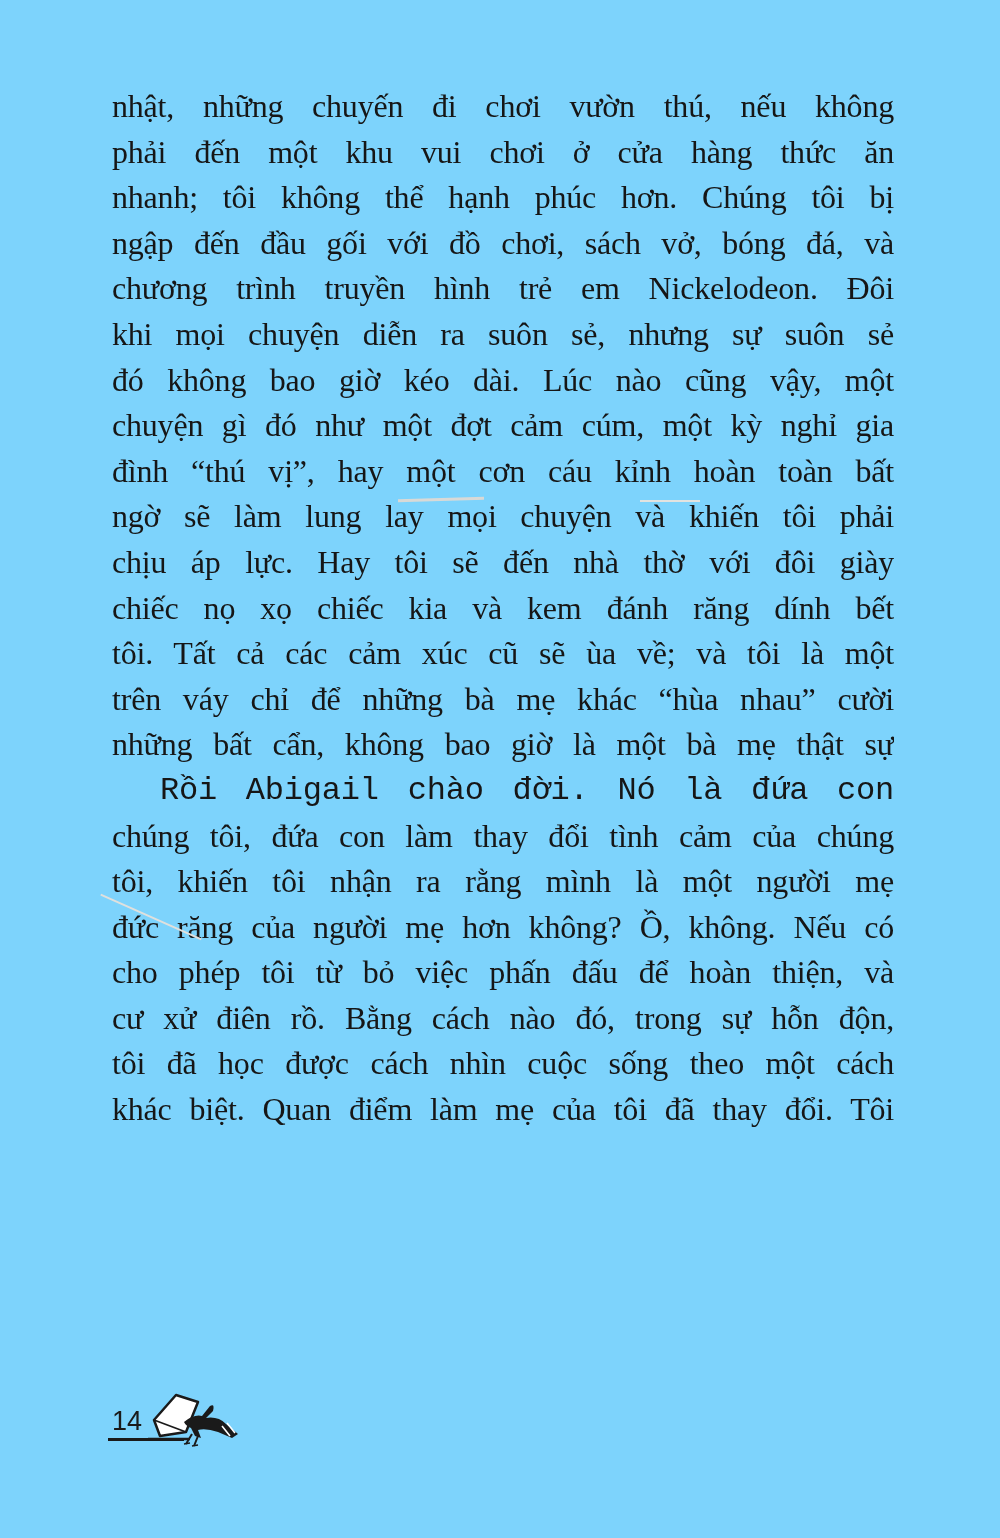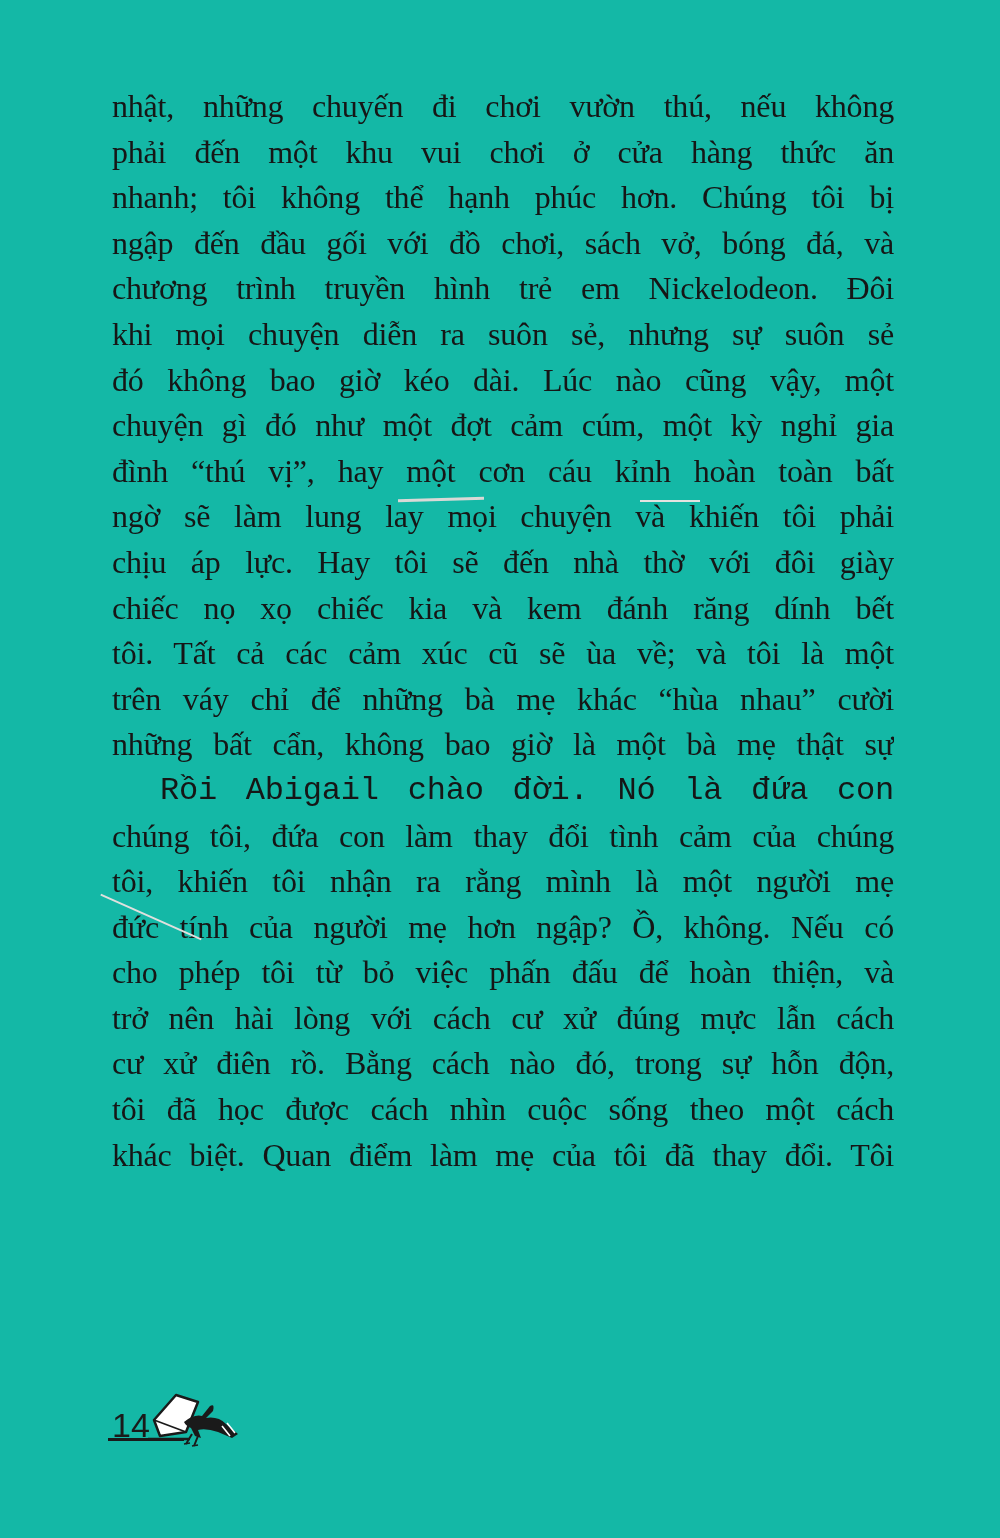--- a/index.html
+++ b/index.html
@@ -4,21 +4,21 @@
 <style>
   html, body {
     margin: 0;
     padding: 0;
     background: #ffffff;
   }
   .page {
     position: relative;
     width: 1000px;
     height: 1538px;
-    background: #14b8a6;
+    background: #7dd3fc;
     font-family: "Liberation Serif", serif;
     color: #161616;
     overflow: hidden;
   }
   .text-block {
     position: absolute;
     left: 112px;
     top: 84px;
     width: 782px;
   }
@@ -45,21 +45,21 @@
     left: 108px;
     top: 1392px;
     width: 220px;
     height: 60px;
   }
   .page-num {
     position: absolute;
     left: 4px;
     top: 14px;
     font-family: "Liberation Sans", sans-serif;
-    font-size: 34px;
+    font-size: 27px;
     color: #1a1a1a;
   }
   .footer-rule {
     position: absolute;
     left: 0px;
     top: 46px;
     width: 76px;
     height: 3px;
     background: #1a1a1a;
   }
@@ -105,23 +105,22 @@
     <div class="line">ngờ sẽ làm lung lay mọi chuyện và khiến tôi phải</div>
     <div class="line">chịu áp lực. Hay tôi sẽ đến nhà thờ với đôi giày</div>
     <div class="line">chiếc nọ xọ chiếc kia và kem đánh răng dính bết</div>
     <div class="line">tôi. Tất cả các cảm xúc cũ sẽ ùa về; và tôi là một</div>
     <div class="line">trên váy chỉ để những bà mẹ khác “hùa nhau” cười</div>
     <div class="line">những bất cẩn, không bao giờ là một bà mẹ thật sự</div>
 
     <div class="line indent">Rồi Abigail chào đời. Nó là đứa con thứ ba của</div>
     <div class="line">chúng tôi, đứa con làm thay đổi tình cảm của chúng</div>
     <div class="line">tôi, khiến tôi nhận ra rằng mình là một người mẹ</div>
-    <div class="line">đức tính của người mẹ hơn ngập? Ồ, không. Nếu có</div>
+    <div class="line">đức răng của người mẹ hơn không? Ồ, không. Nếu có</div>
     <div class="line">cho phép tôi từ bỏ việc phấn đấu để hoàn thiện, và</div>
-    <div class="line">trở nên hài lòng với cách cư xử đúng mực lẫn cách</div>
     <div class="line">cư xử điên rồ. Bằng cách nào đó, trong sự hỗn độn,</div>
     <div class="line">tôi đã học được cách nhìn cuộc sống theo một cách</div>
     <div class="line">khác biệt. Quan điểm làm mẹ của tôi đã thay đổi. Tôi</div>
   </div>
 
   <div class="artifact a1"></div>
   <div class="artifact a2"></div>
   <div class="artifact a3"></div>
 
   <div class="footer">

